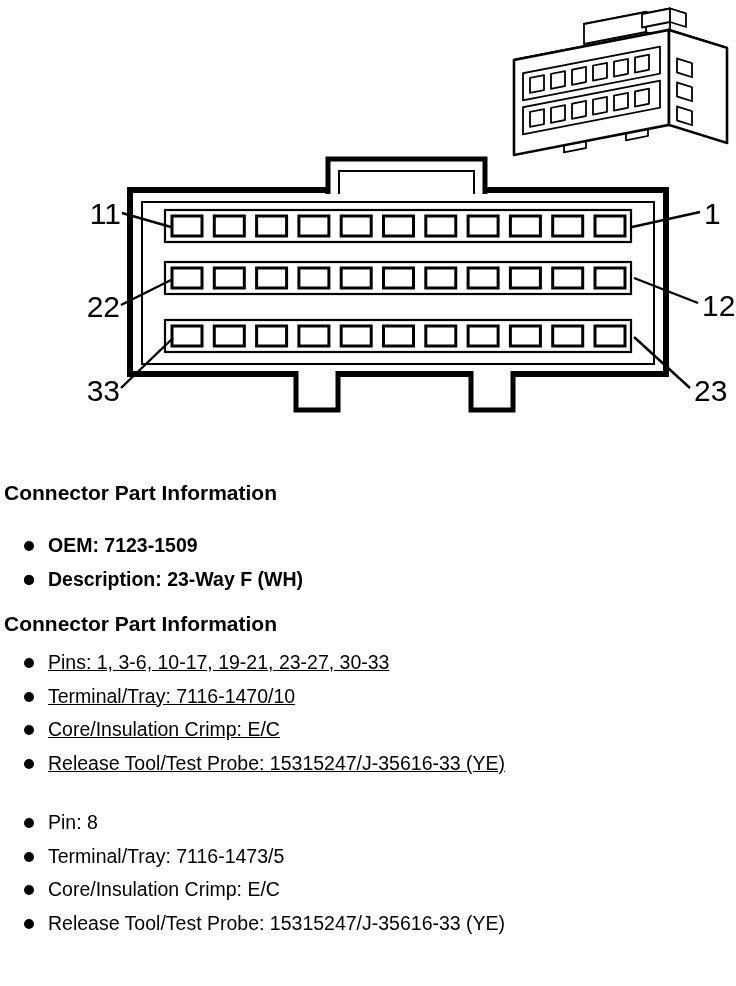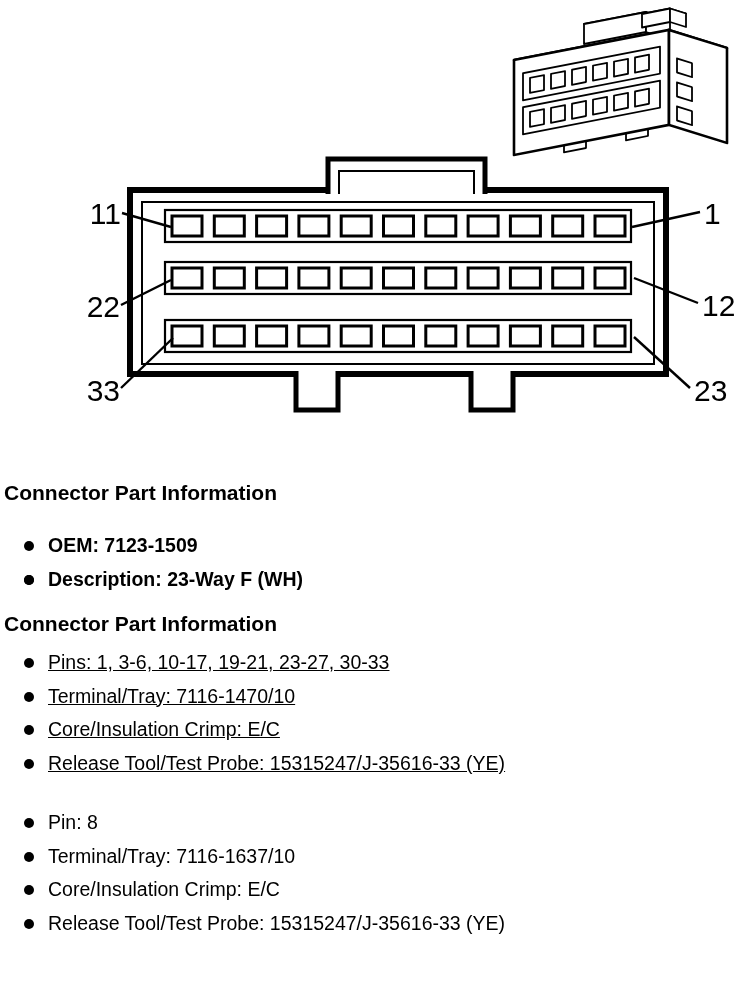--- a/index.html
+++ b/index.html
@@ -178,18 +178,18 @@
 
   <ul class="bullet-list g2">
     <li><span class="bullet"></span><span>Pins: 1, 3-6, 10-17, 19-21, 23-27, 30-33</span></li>
     <li><span class="bullet"></span><span>Terminal/Tray: 7116-1470/10</span></li>
     <li><span class="bullet"></span><span>Core/Insulation Crimp: E/C</span></li>
     <li><span class="bullet"></span><span>Release Tool/Test Probe: 15315247/J-35616-33 (YE)</span></li>
   </ul>
 
   <ul class="bullet-list g3">
     <li><span class="bullet"></span><span>Pin: 8</span></li>
-    <li><span class="bullet"></span><span>Terminal/Tray: 7116-1637/10</span></li>
+    <li><span class="bullet"></span><span>Terminal/Tray: 7116-1473/5</span></li>
     <li><span class="bullet"></span><span>Core/Insulation Crimp: E/C</span></li>
     <li><span class="bullet"></span><span>Release Tool/Test Probe: 15315247/J-35616-33 (YE)</span></li>
   </ul>
 
 </div>
 
 </body></html>

